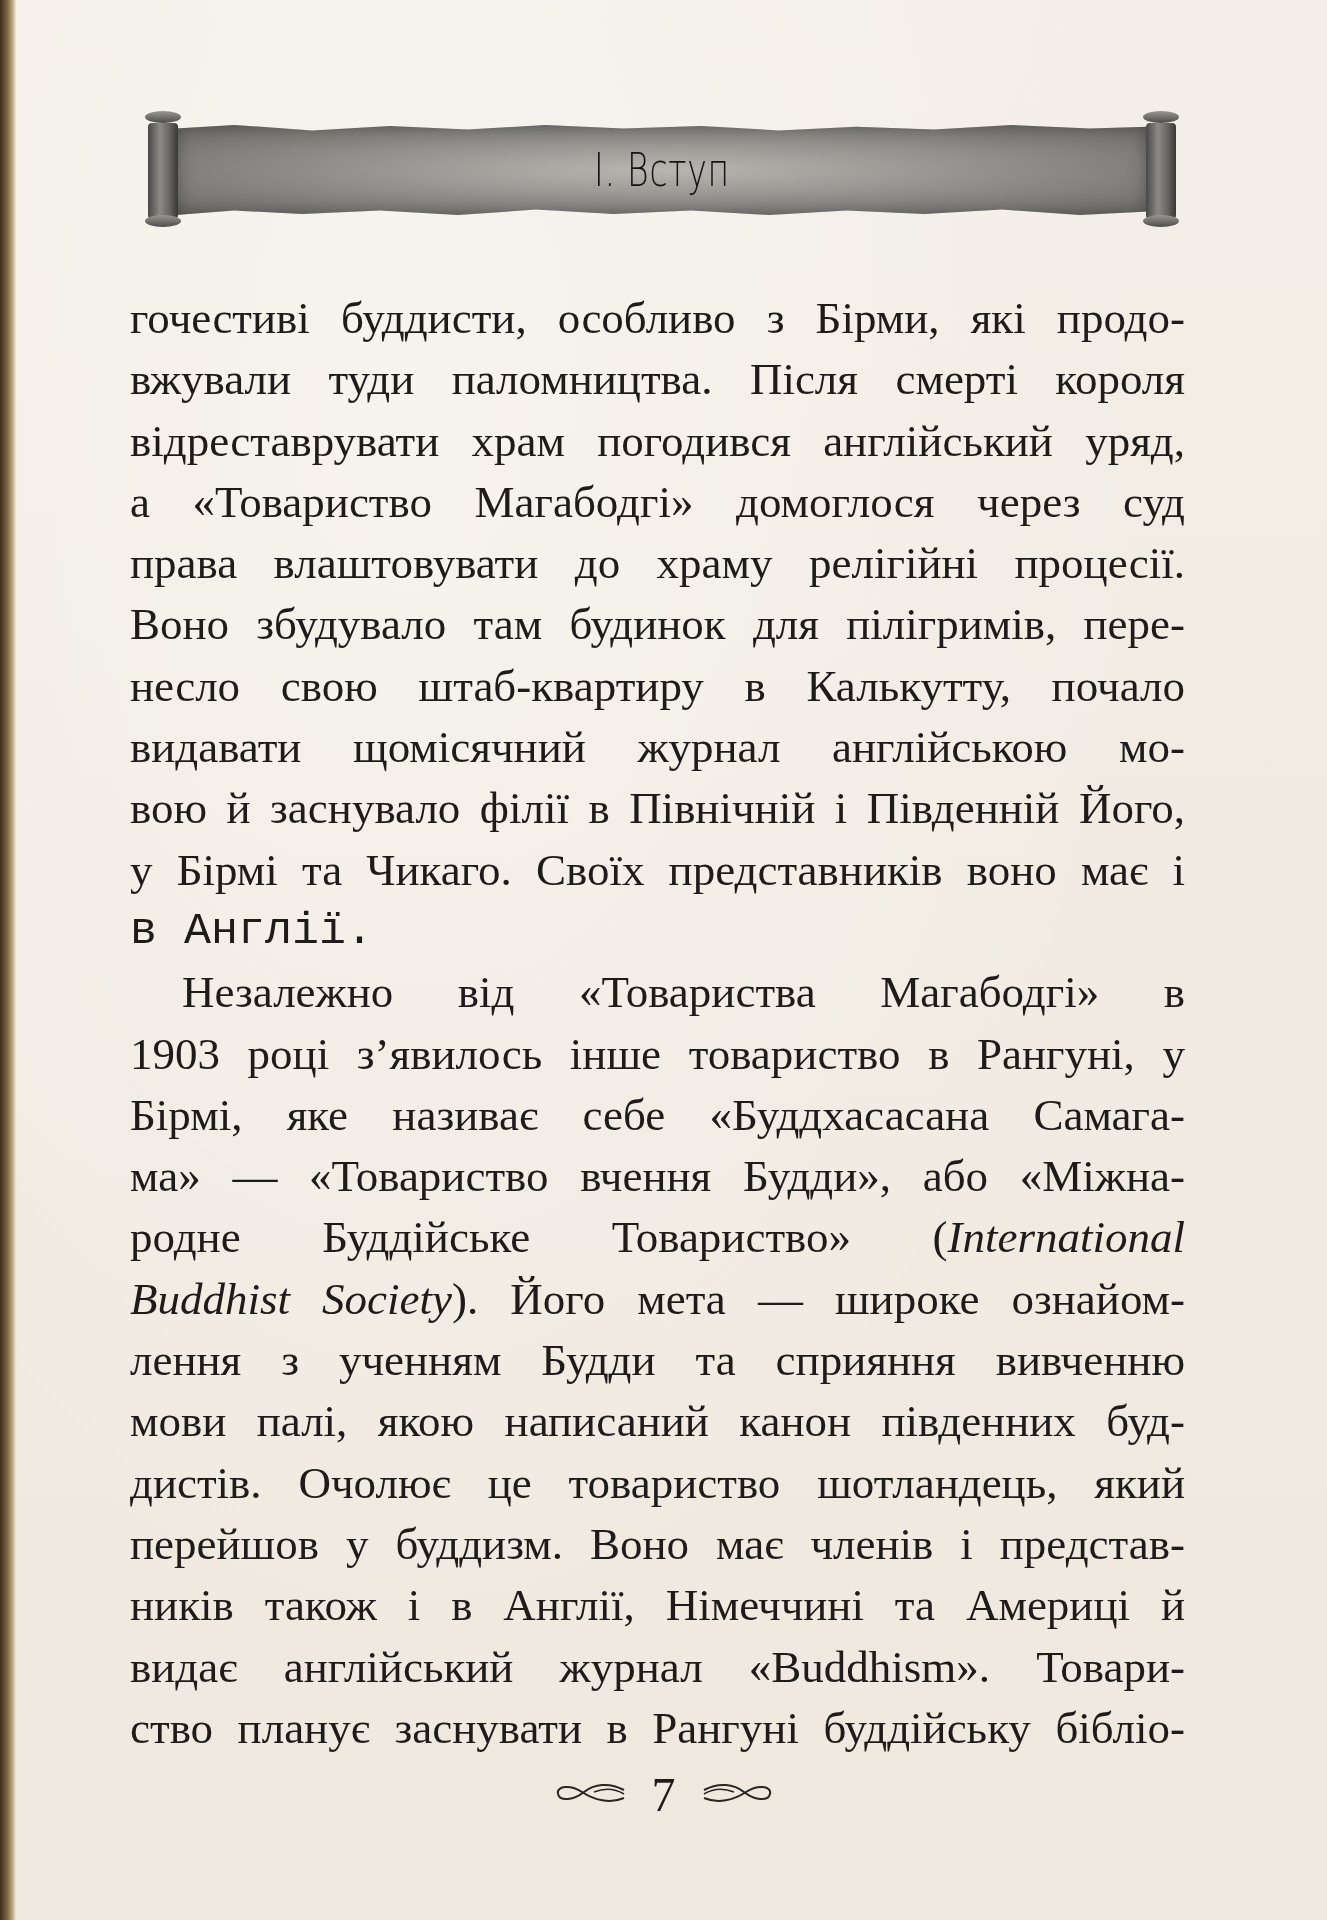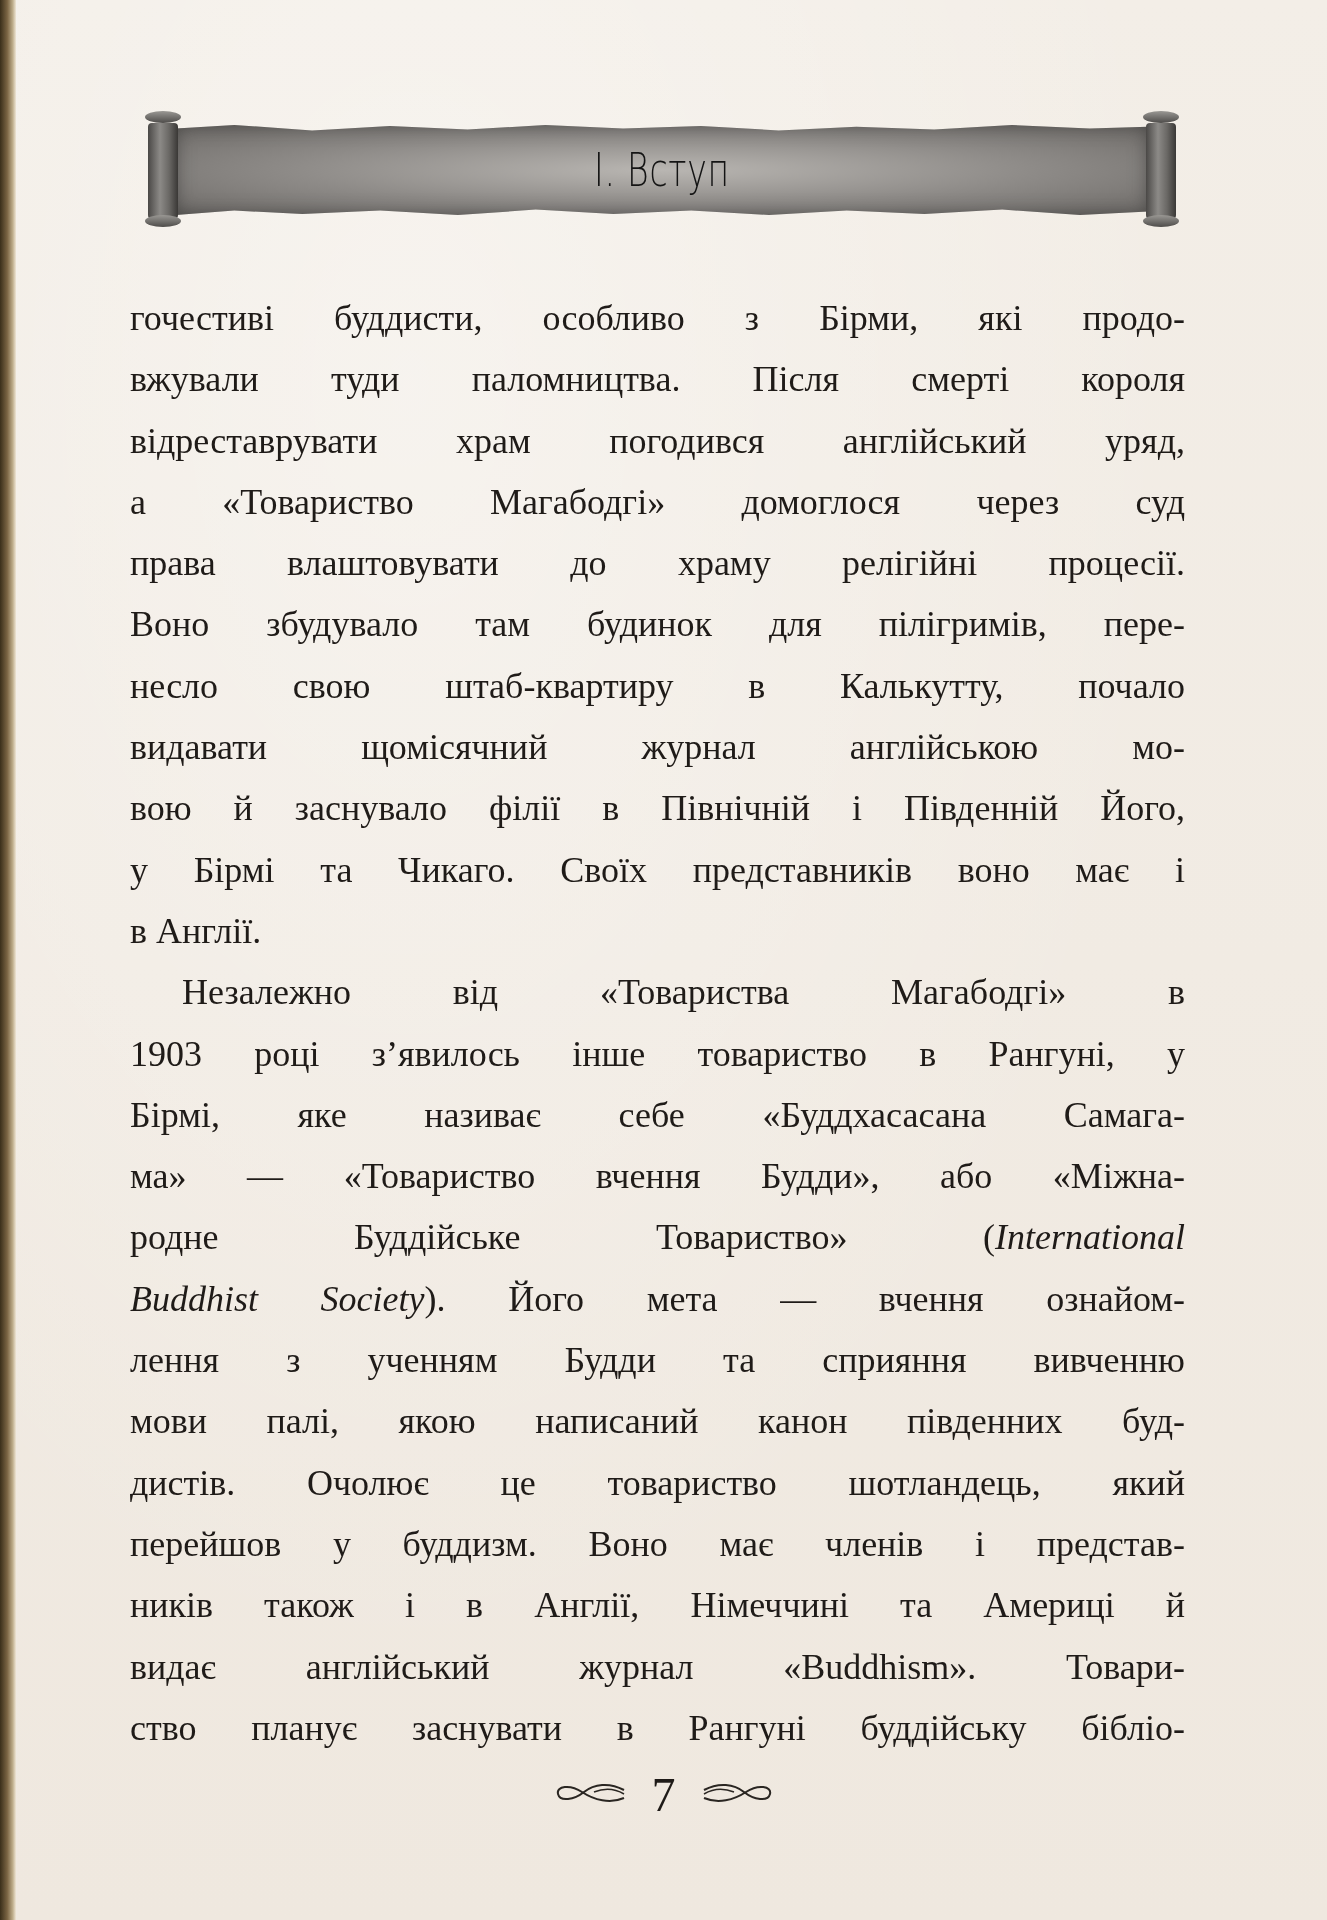--- a/index.html
+++ b/index.html
@@ -50,24 +50,24 @@
     position:absolute; left:0; right:0; top:38px; text-align:center;
     font-family:"DejaVu Sans", sans-serif; font-size:46px; font-weight:300;
     letter-spacing:1px; transform:scaleX(0.72); color:#141414;
   }
   
   .text {
     position:absolute; left:130px; top:288px; width:1055px;
   }
   .line {
     display:block; height:61.3px; line-height:61.3px;
-    font-size:36px; text-align:justify; text-align-last:justify;
+    font-size:45px; text-align:justify; text-align-last:justify;
     white-space:nowrap; overflow:visible;
   }
-  .line.last { text-align-last:left; }
+  .line.last { text-align-last:left;font-family:Liberation Mono, monospace; }
   .line.indent { padding-left:52px; }
   .line i { }
   
   .folio {
     position:absolute; left:0; right:0; top:1762px; text-align:center;
     font-size:48px; color:#1f1b18;
   }
   .flourish {
     display:inline-block; vertical-align:middle; width:72px; height:30px;
   }
@@ -100,21 +100,21 @@
   <span class="line">несло свою штаб-квартиру в Калькутту, почало</span>
   <span class="line">видавати щомісячний журнал англійською мо-</span>
   <span class="line">вою й заснувало філії в Північній і Південній Його,</span>
   <span class="line">у Бірмі та Чикаго. Своїх представників воно має і</span>
   <span class="line last">в Англії.</span>
   <span class="line indent">Незалежно від «Товариства Магабодгі» в</span>
   <span class="line">1903 році з’явилось інше товариство в Рангуні, у</span>
   <span class="line">Бірмі, яке називає себе «Буддхасасана Самага-</span>
   <span class="line">ма» — «Товариство вчення Будди», або «Міжна-</span>
   <span class="line"><span>родне Буддійське Товариство» (</span><i>International</i></span>
-  <span class="line"><i>Buddhist Society</i><span>). Його мета — вчення ознайом-</span></span>
+  <span class="line"><i>Buddhist Society</i><span>). Його мета — широке ознайом-</span></span>
   <span class="line">лення з ученням Будди та сприяння вивченню</span>
   <span class="line">мови палі, якою написаний канон південних буд-</span>
   <span class="line">дистів. Очолює це товариство шотландець, який</span>
   <span class="line">перейшов у буддизм. Воно має членів і представ-</span>
   <span class="line">ників також і в Англії, Німеччині та Америці й</span>
   <span class="line">видає англійський журнал «Buddhism». Товари-</span>
   <span class="line">ство планує заснувати в Рангуні буддійську бібліо-</span>
 </div>
 
 <div class="folio">

